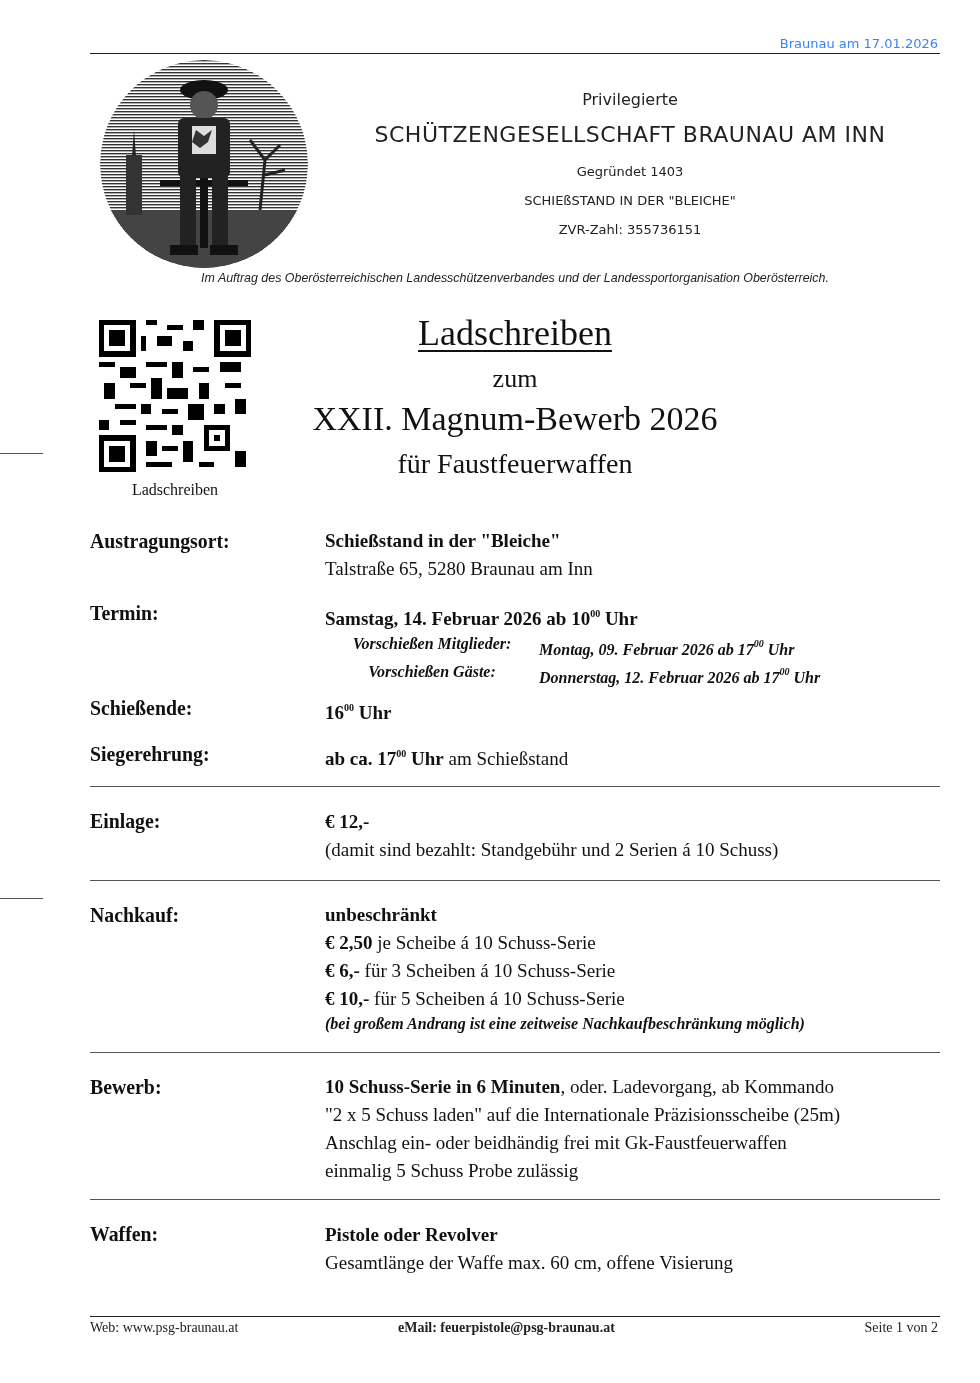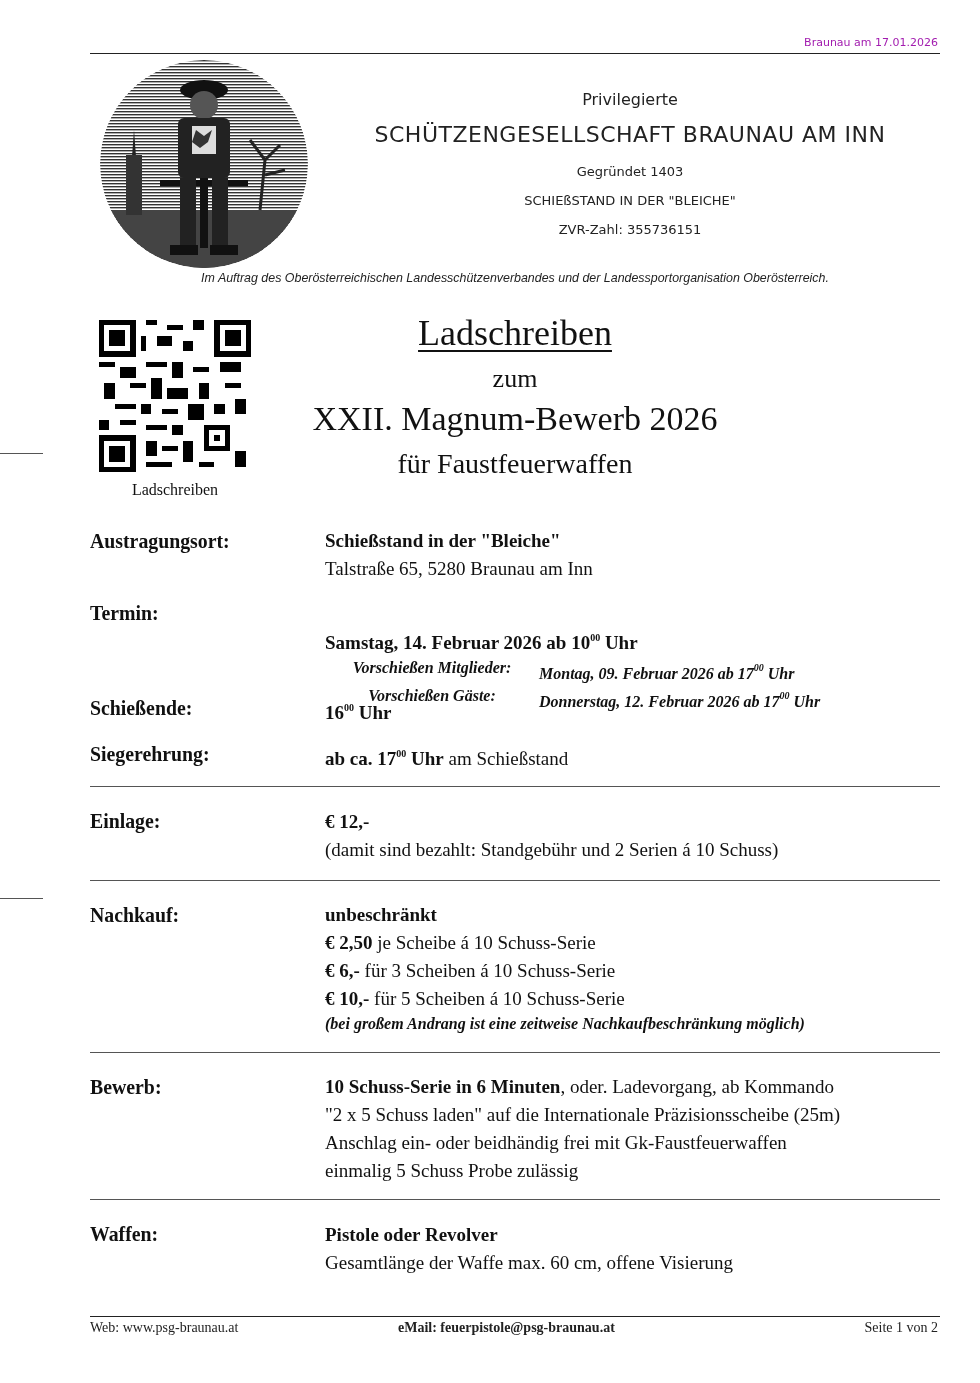--- a/index.html
+++ b/index.html
@@ -1,20 +1,20 @@
 <!DOCTYPE html>
 <html><head>
 <meta charset="utf-8">
 <style>
   html, body { margin:0; padding:0; background:#ffffff; }
   body { width:980px; height:1383px; position:relative; overflow:hidden; color:#111; font-family:"DejaVu Sans", sans-serif; }
   .abs { position:absolute; }
   .hr { position:absolute; height:0; border-top:1.5px solid #555; }
   .hr-dark { border-top:1.5px solid #222; }
-  .date { right:42px; top:36px; font-size:11px; color:#a21caf; }
+  .date { right:42px; top:36px; font-size:13px; color:#3b82f6; }
   .logo { left:100px; top:60px; width:208px; height:208px; border-radius:50%; overflow:hidden; }
   .hdr-center { left:320px; width:620px; text-align:center; color:#222; }
   .h-priv { top:90px; font-size:16px; }
   .h-club { top:122px; font-size:22px; letter-spacing:0.5px; }
   .h-found { top:164px; font-size:13px; }
   .h-range { top:193px; font-size:13px; }
   .h-zvr { top:222px; font-size:13px; }
   .mandate { left:90px; width:850px; top:270px; text-align:center; font-family:"Liberation Sans", sans-serif; font-style:italic; font-size:13.5px; color:#222; transform:scaleX(0.92); }
   .qr { left:98px; top:320px; width:154px; height:152px; }
   .qr-label { left:98px; width:154px; top:481px; text-align:center; font-family:"Liberation Serif", serif; font-size:16px; }
@@ -141,21 +141,21 @@
 <div class="hr" style="left:0; width:43px; top:453px;"></div>
 <div class="hr" style="left:0; width:43px; top:898px;"></div>
 
 <div class="abs label" style="top:528px;">Austragungsort:</div>
 <div class="abs val" style="top:527px;">
   <div class="b">Schießstand in der "Bleiche"</div>
   <div>Talstraße 65, 5280 Braunau am Inn</div>
 </div>
 
 <div class="abs label" style="top:600px;">Termin:</div>
-<div class="abs val" style="top:600px;margin-top:24px;">
+<div class="abs val" style="top:600px;">
   <div class="b"><span>Samstag, 14. Februar 2026 ab 10</span><sup>00</sup><span> Uhr</span></div>
   <div class="row it" style="line-height:22px;">
     <span class="k">Vorschießen Mitglieder:</span>
     <span><span>Montag, 09. Februar 2026 ab 17</span><sup>00</sup><span> Uhr</span></span>
   </div>
   <div class="row it" style="line-height:22px;">
     <span class="k">Vorschießen Gäste:</span>
     <span><span>Donnerstag, 12. Februar 2026 ab 17</span><sup>00</sup><span> Uhr</span></span>
   </div>
 </div>

